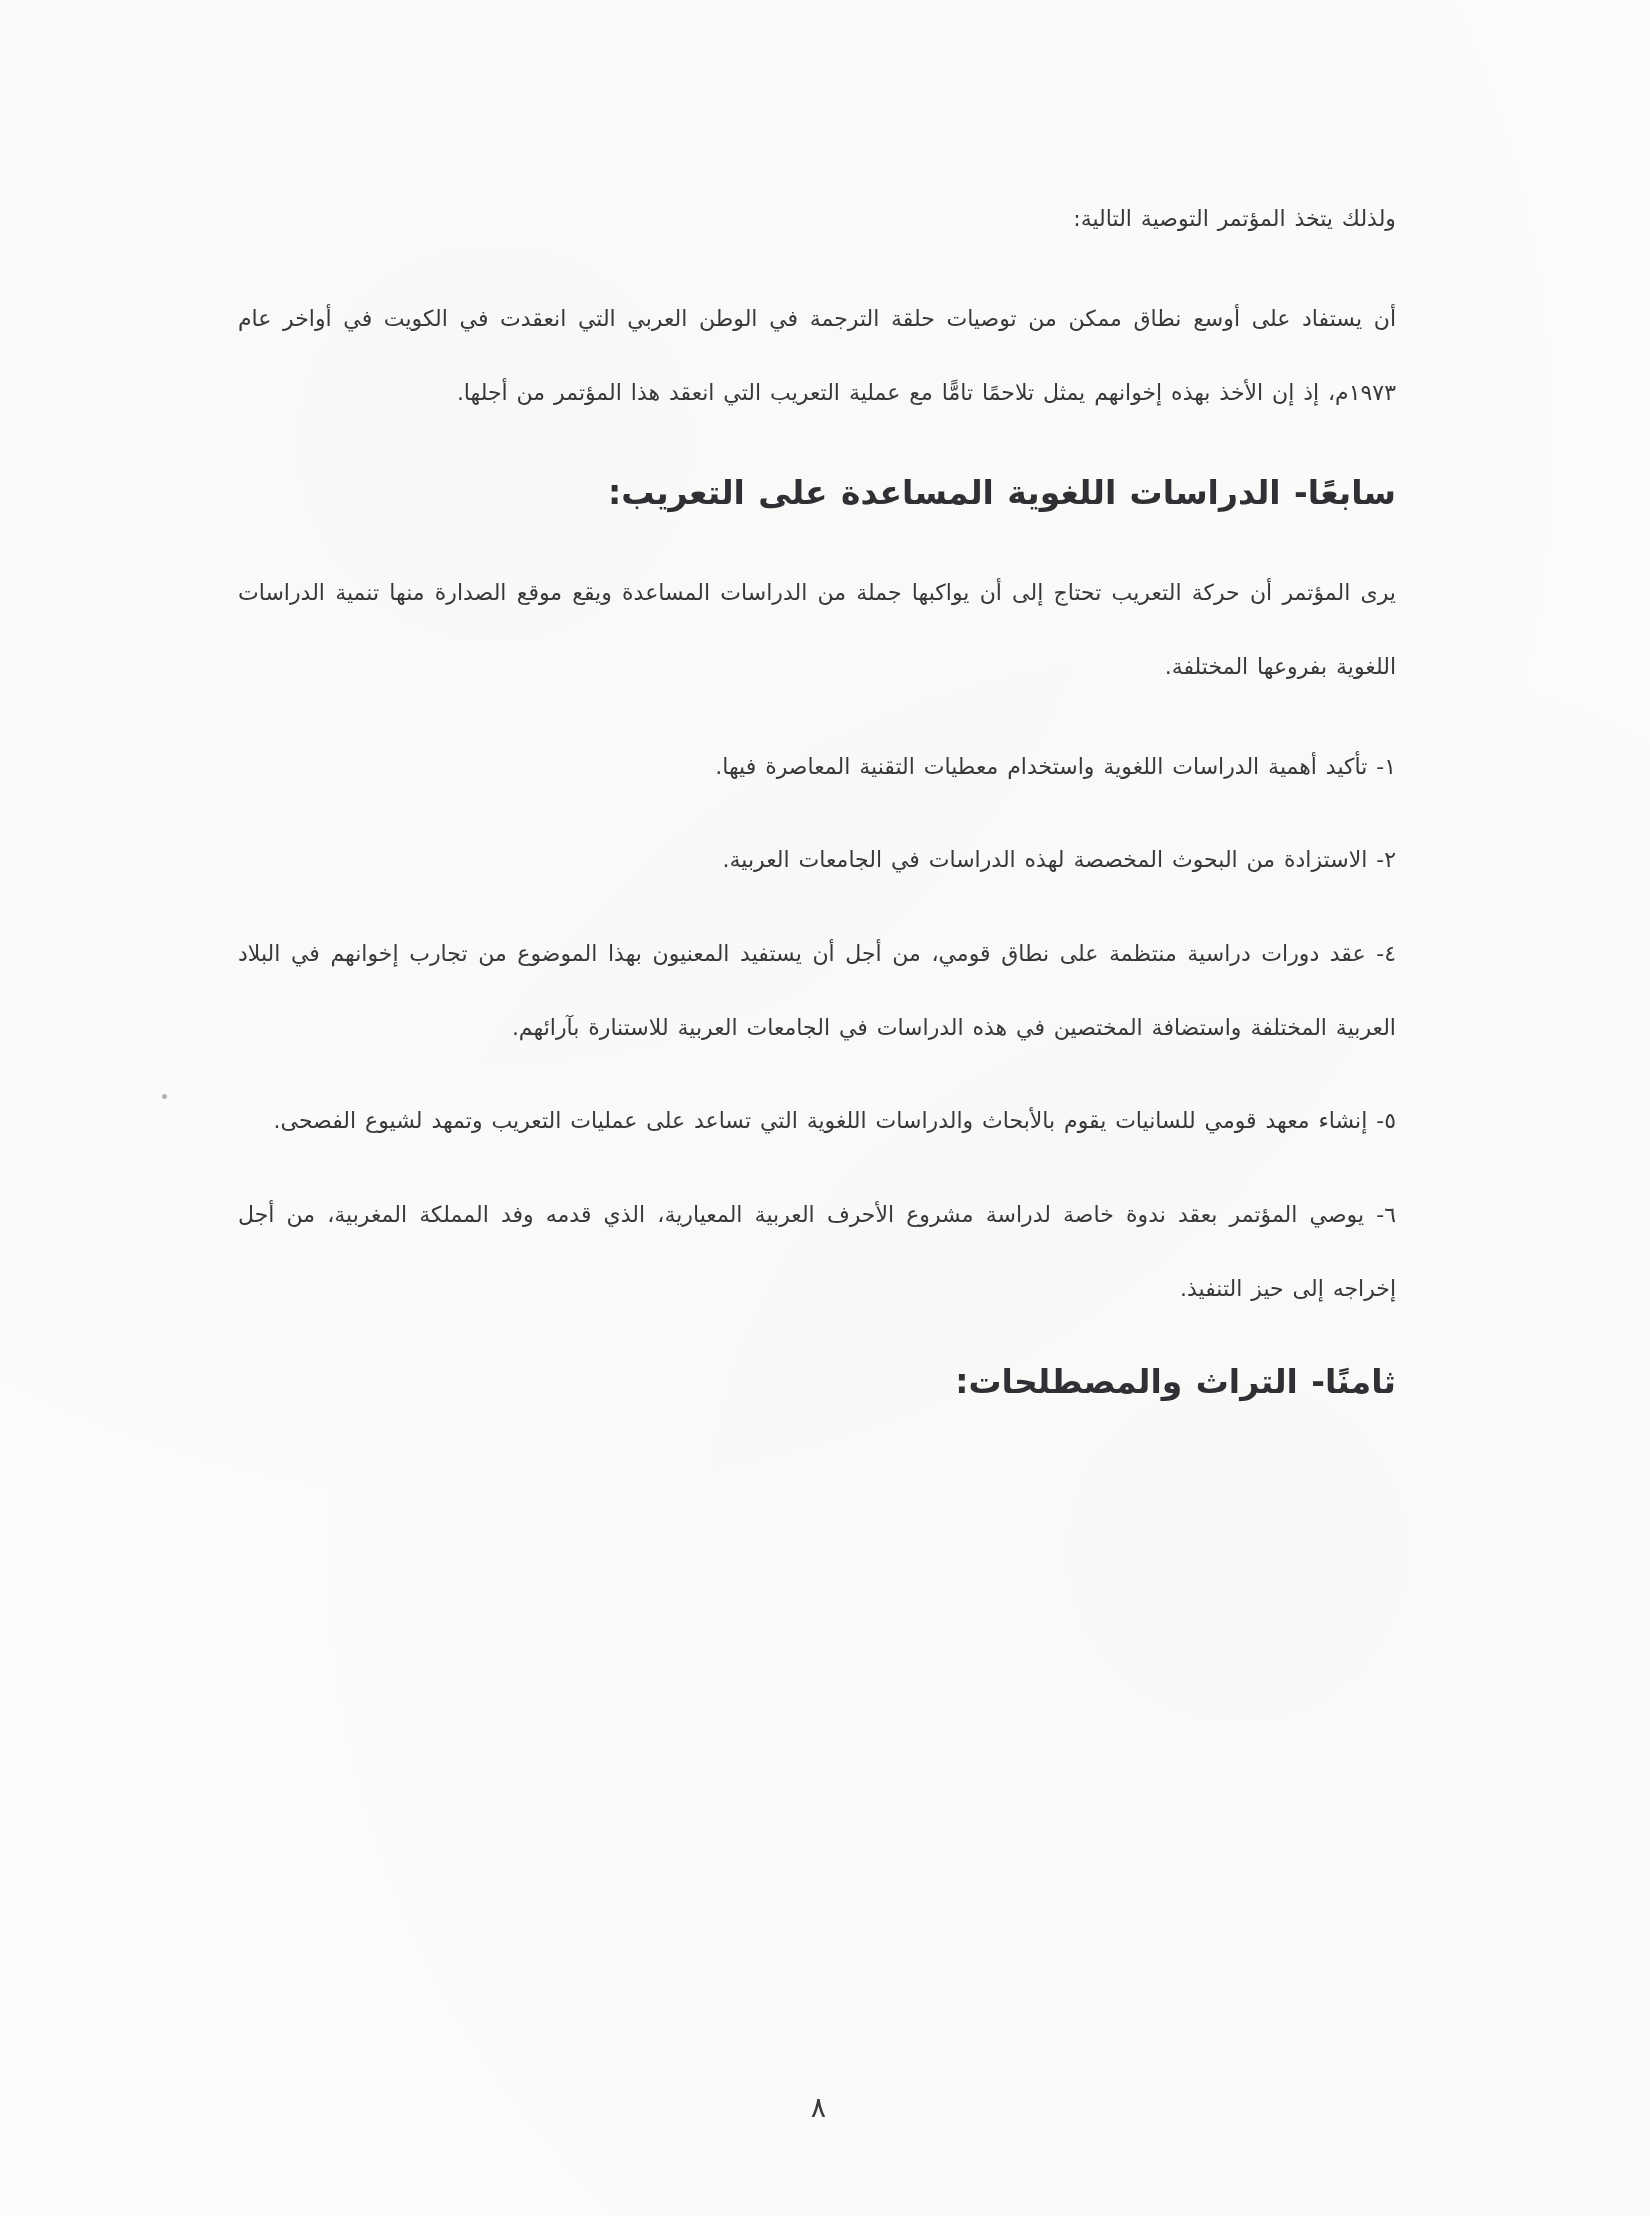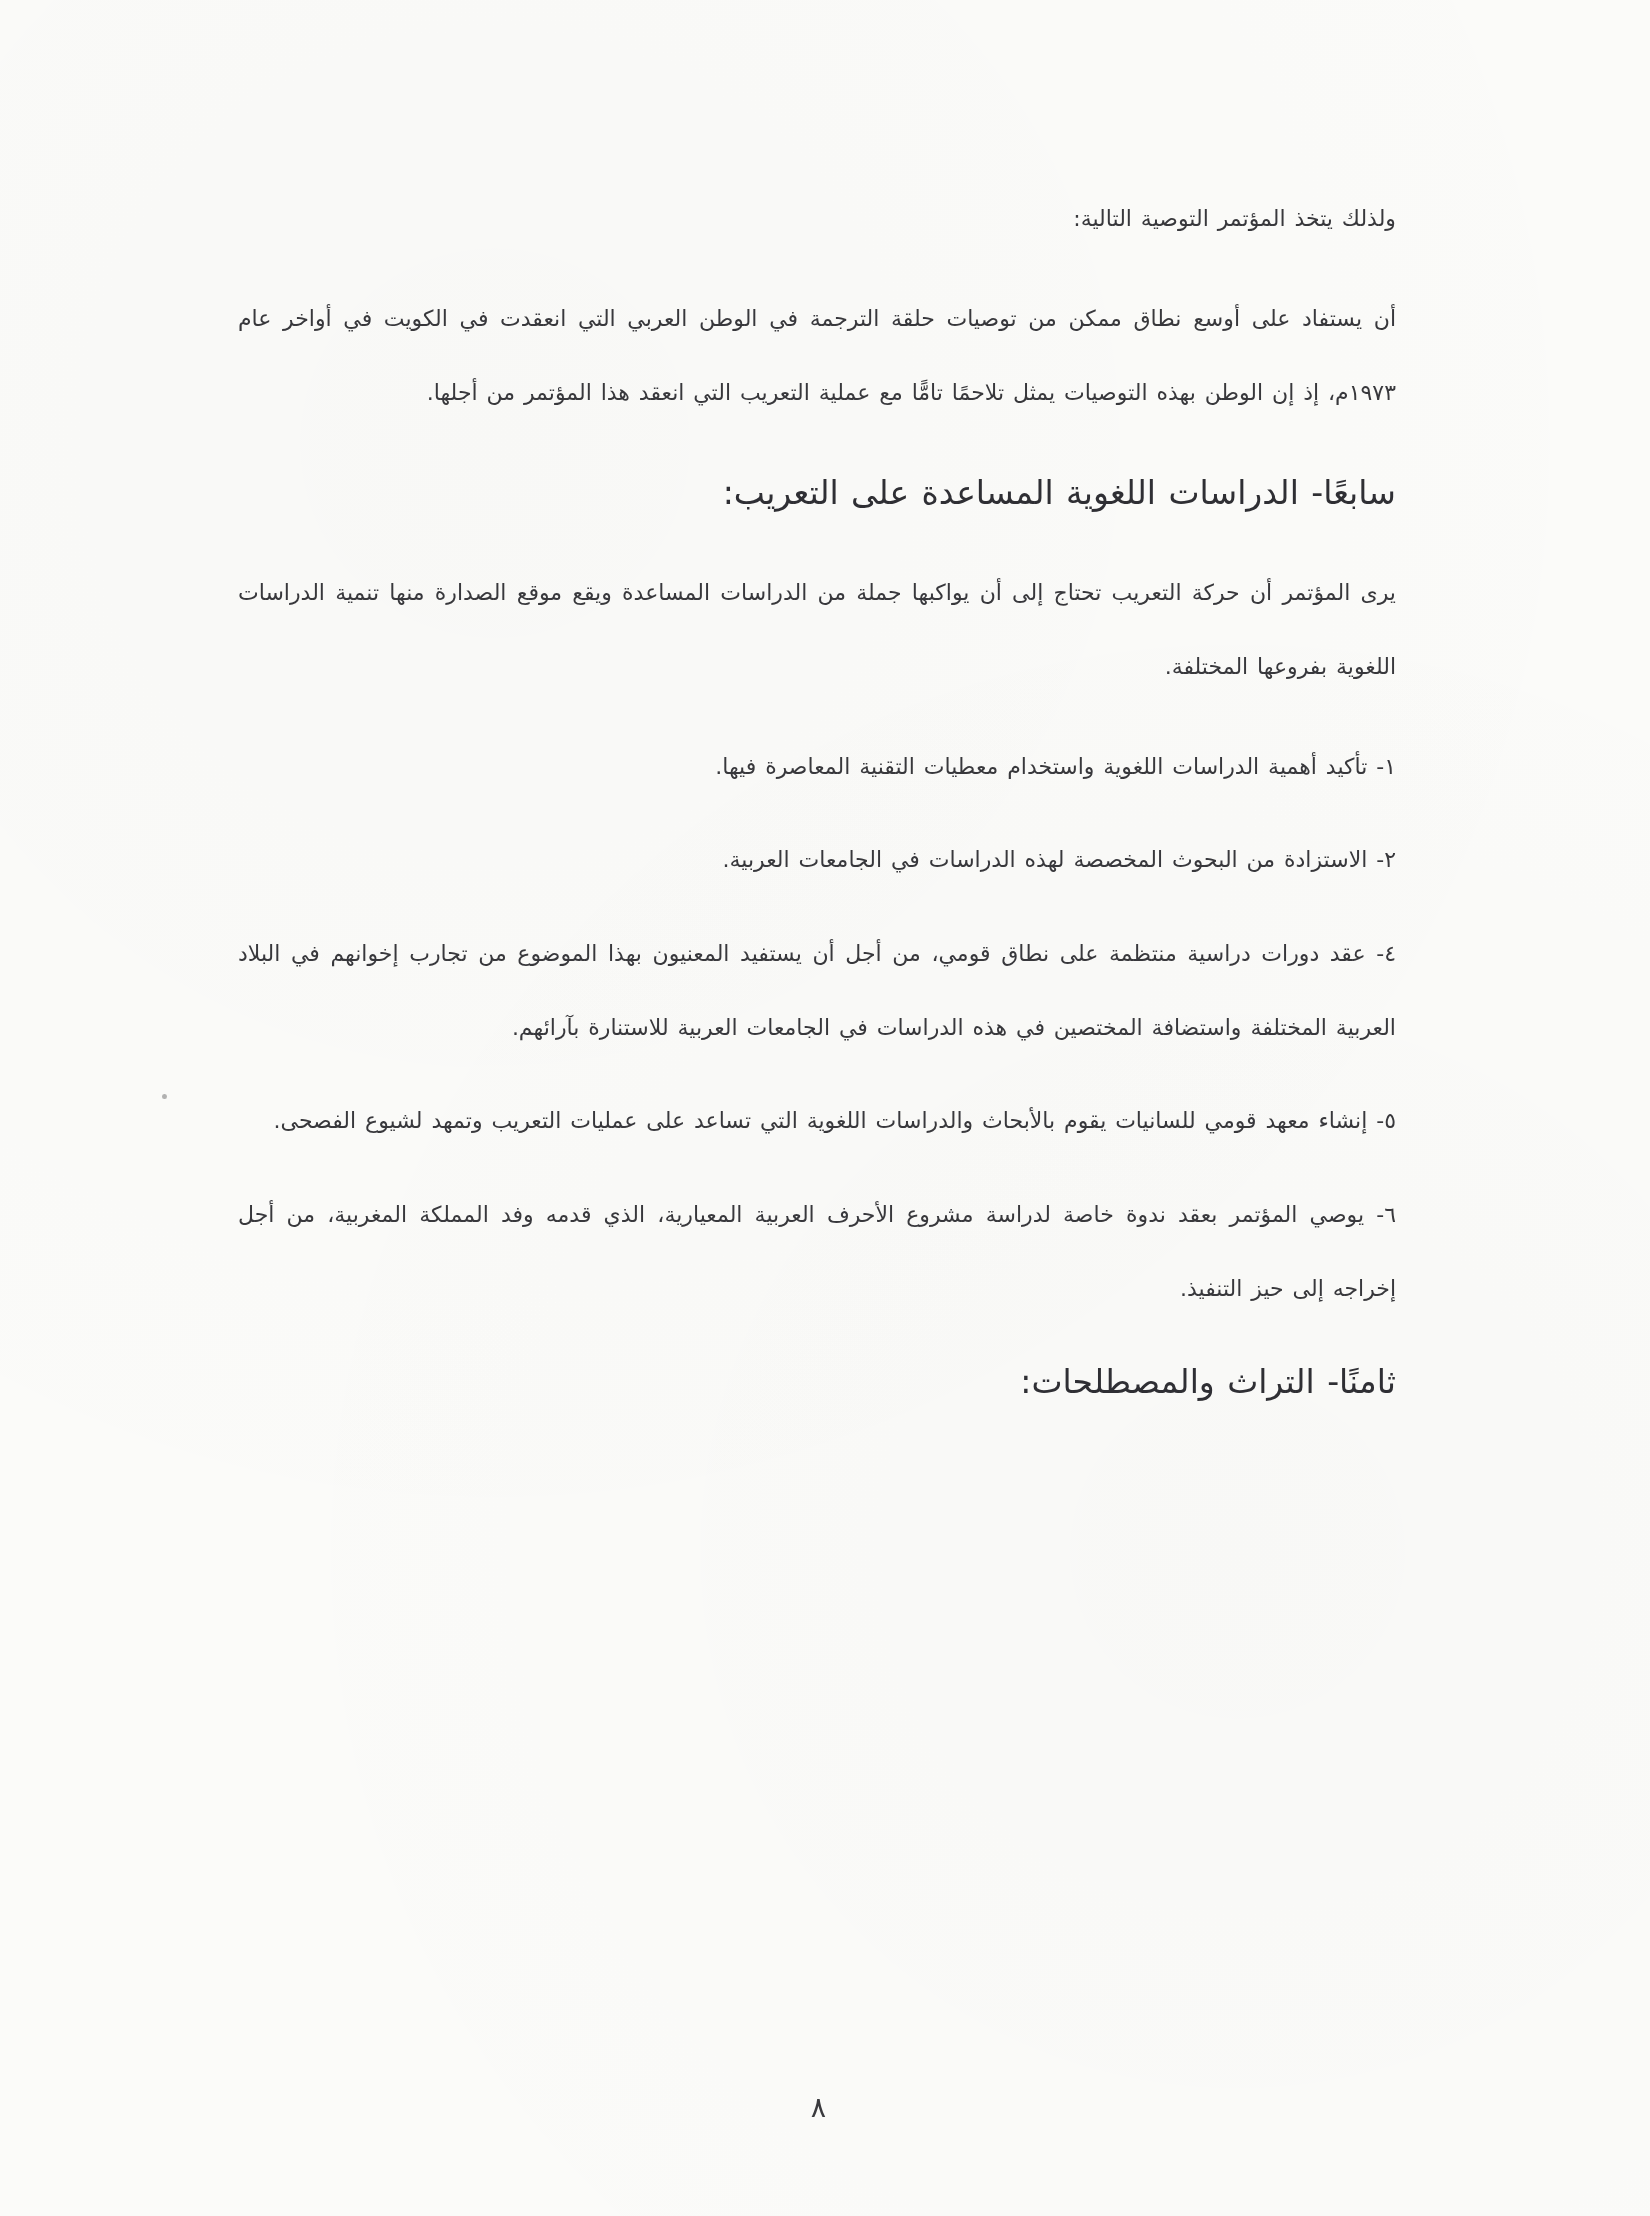--- a/index.html
+++ b/index.html
@@ -32,21 +32,21 @@
     text-align: justify;
     font-size: 22px;
     line-height: 74px;
     word-spacing: 1.9px;
   }
   .para {
     margin: 0 0 26px 0;
   }
   .heading {
     margin: 0 0 26px 0;
-    font-weight: normal;
+    font-weight: bold;
     color: #2f2f34;
     text-align: right;
   }
   .item {
     margin: 0 0 19.4px 0;
   }
   .page-number {
     position: absolute;
     top: 2091px;
     left: 0;
@@ -67,21 +67,21 @@
     opacity: 0.65;
   }
 </style>
 </head>
 <body>
 
 <div class="scan-page">
 
   <div class="page-content">
     <p class="para">ولذلك يتخذ المؤتمر التوصية التالية:</p>
-    <p class="para">أن يستفاد على أوسع نطاق ممكن من توصيات حلقة الترجمة في الوطن العربي التي انعقدت في الكويت في أواخر عام ١٩٧٣م، إذ إن الوطن بهذه التوصيات يمثل تلاحمًا تامًّا مع عملية التعريب التي انعقد هذا المؤتمر من أجلها.</p>
+    <p class="para">أن يستفاد على أوسع نطاق ممكن من توصيات حلقة الترجمة في الوطن العربي التي انعقدت في الكويت في أواخر عام ١٩٧٣م، إذ إن الأخذ بهذه إخوانهم يمثل تلاحمًا تامًّا مع عملية التعريب التي انعقد هذا المؤتمر من أجلها.</p>
     <h2 class="heading">سابعًا- الدراسات اللغوية المساعدة على التعريب:</h2>
     <p class="para">يرى المؤتمر أن حركة التعريب تحتاج إلى أن يواكبها جملة من الدراسات المساعدة ويقع موقع الصدارة منها تنمية الدراسات اللغوية بفروعها المختلفة.</p>
     <p class="item">١- تأكيد أهمية الدراسات اللغوية واستخدام معطيات التقنية المعاصرة فيها.</p>
     <p class="item">٢- الاستزادة من البحوث المخصصة لهذه الدراسات في  الجامعات العربية.</p>
     <p class="item">٤- عقد دورات دراسية منتظمة على نطاق قومي، من أجل أن يستفيد المعنيون بهذا الموضوع من تجارب إخوانهم في البلاد العربية المختلفة واستضافة المختصين في هذه الدراسات في الجامعات العربية للاستنارة بآرائهم.</p>
     <p class="item">٥- إنشاء معهد قومي للسانيات يقوم بالأبحاث والدراسات اللغوية التي تساعد على عمليات التعريب وتمهد لشيوع الفصحى.</p>
     <p class="item">٦- يوصي المؤتمر بعقد ندوة خاصة لدراسة مشروع الأحرف العربية المعيارية، الذي قدمه وفد المملكة المغربية، من أجل إخراجه إلى حيز التنفيذ.</p>
     <h2 class="heading">ثامنًا- التراث والمصطلحات:</h2>
   </div>
 

